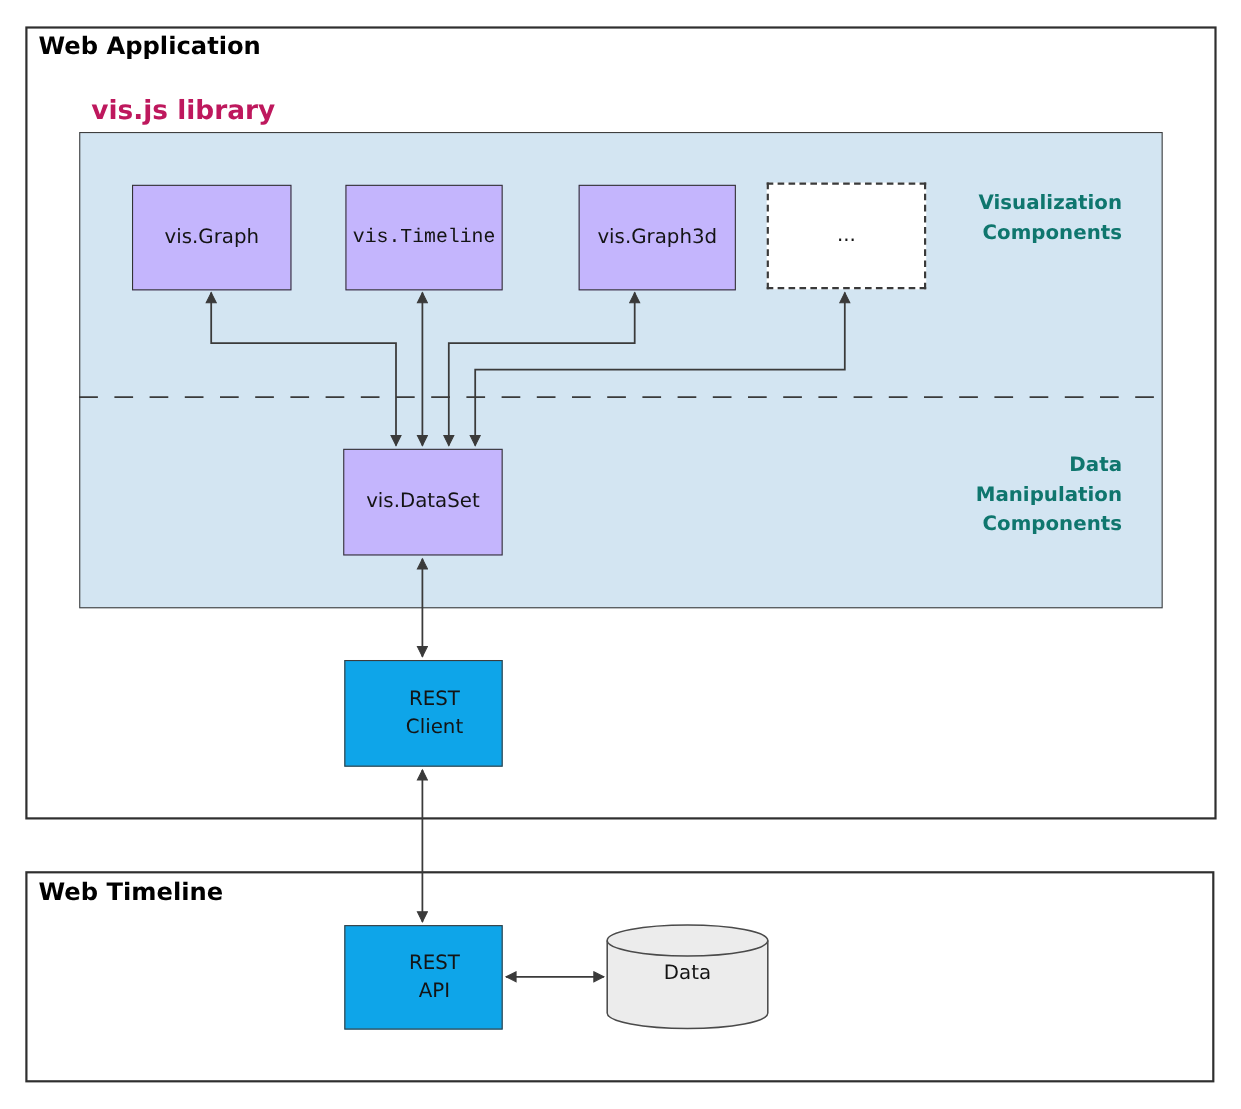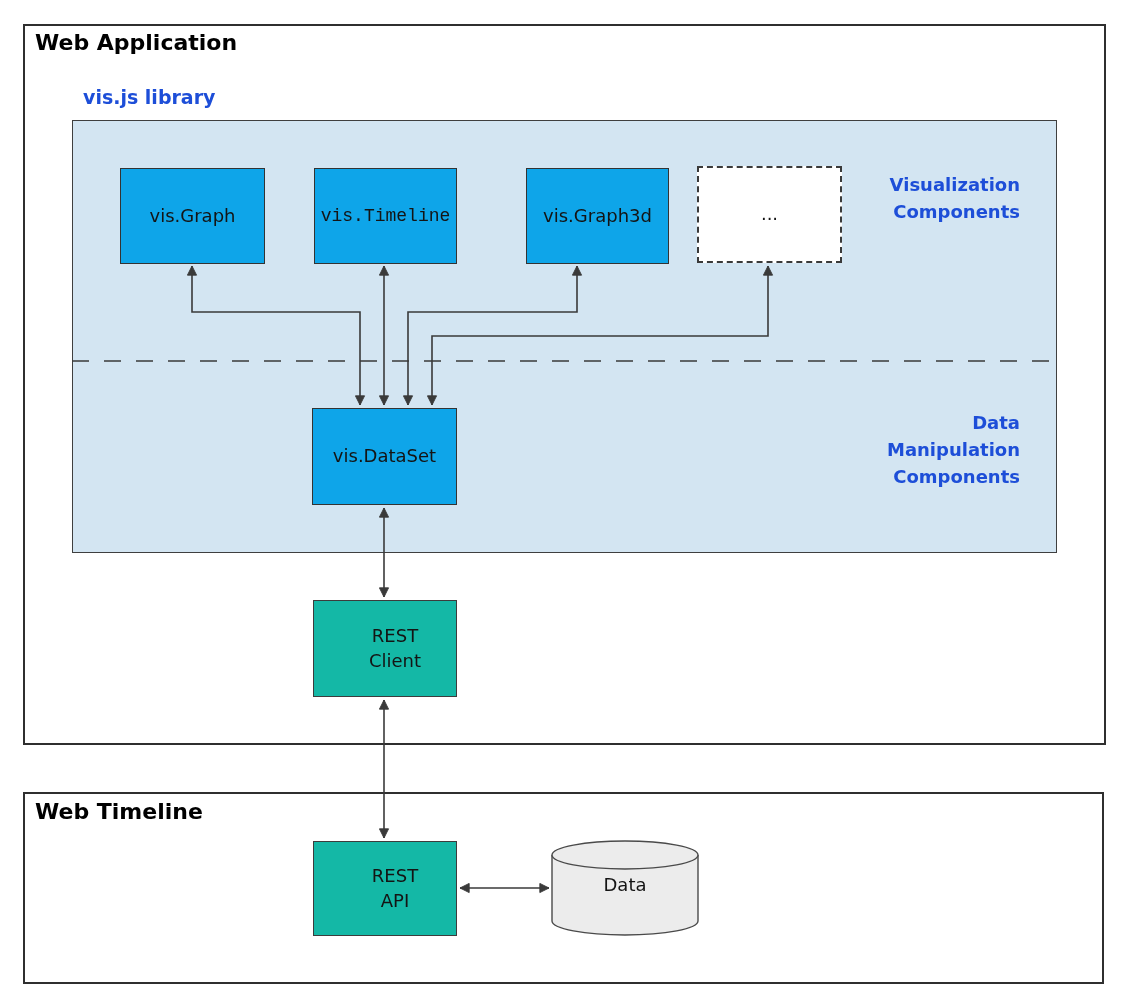--- a/index.html
+++ b/index.html
@@ -1,33 +1,33 @@
 <!DOCTYPE html>
 <html><head>
 <meta charset="utf-8">
 <style>
   html,body{margin:0;padding:0;background:#ffffff;}
   body{font-family:"DejaVu Sans","Liberation Sans",sans-serif;color:#111;}
   #page{position:relative;width:1128px;height:1008px;background:#fff;overflow:hidden;}
 
   .frame{position:absolute;background:#fff;border:2px solid #2f2f2f;box-sizing:border-box;}
   .frame-title{position:absolute;font-size:22px;font-weight:bold;color:#000;white-space:nowrap;}
-  .sub-title{position:absolute;font-size:19px;font-weight:bold;color:#1d4ed8;white-space:nowrap;}
+  .sub-title{position:absolute;font-size:24px;font-weight:bold;color:#be185d;white-space:nowrap;}
 
   .panel-blue{position:absolute;left:72px;top:120px;width:985px;height:433px;
     background:#d3e5f2;border:1px solid #3f3f3f;box-sizing:border-box;}
 
-  .node{position:absolute;background:#0ea5e9;border:1.4px solid #333;box-sizing:border-box;
+  .node{position:absolute;background:#c4b5fd;border:1.4px solid #333;box-sizing:border-box;
     display:flex;align-items:center;justify-content:center;text-align:center;
     font-size:18px;color:#141414;white-space:pre-line;line-height:1.35;z-index:4;}
-  .node.gray{background:#14b8a6;border:1.5px solid #3c3c3c;padding-left:20px;}
+  .node.gray{background:#0ea5e9;border:1.5px solid #3c3c3c;padding-left:20px;}
   .node.dashed{border:2.5px dashed #3a3a3a;background:#ffffff;}
 
   .side-label{position:absolute;left:770px;width:250px;text-align:right;
-    font-size:18px;font-weight:bold;color:#1d4ed8;white-space:pre-line;line-height:27px;z-index:4;}
+    font-size:18px;font-weight:bold;color:#0f766e;white-space:pre-line;line-height:27px;z-index:4;}
 
   .cyl-label{position:absolute;left:552px;top:874px;width:146px;text-align:center;
     font-size:18px;color:#141414;z-index:5;}
 
   svg.overlay{position:absolute;left:0;top:0;z-index:3;pointer-events:none;}
   .edge{stroke:#3a3a3a;stroke-width:1.6;fill:none;}
   .sep{stroke:#3a3a3a;stroke-width:1.6;stroke-dasharray:17 15;fill:none;}
   .cyl{fill:#ececec;stroke:#4a4a4a;stroke-width:1.4;}
 </style>
 </head>

